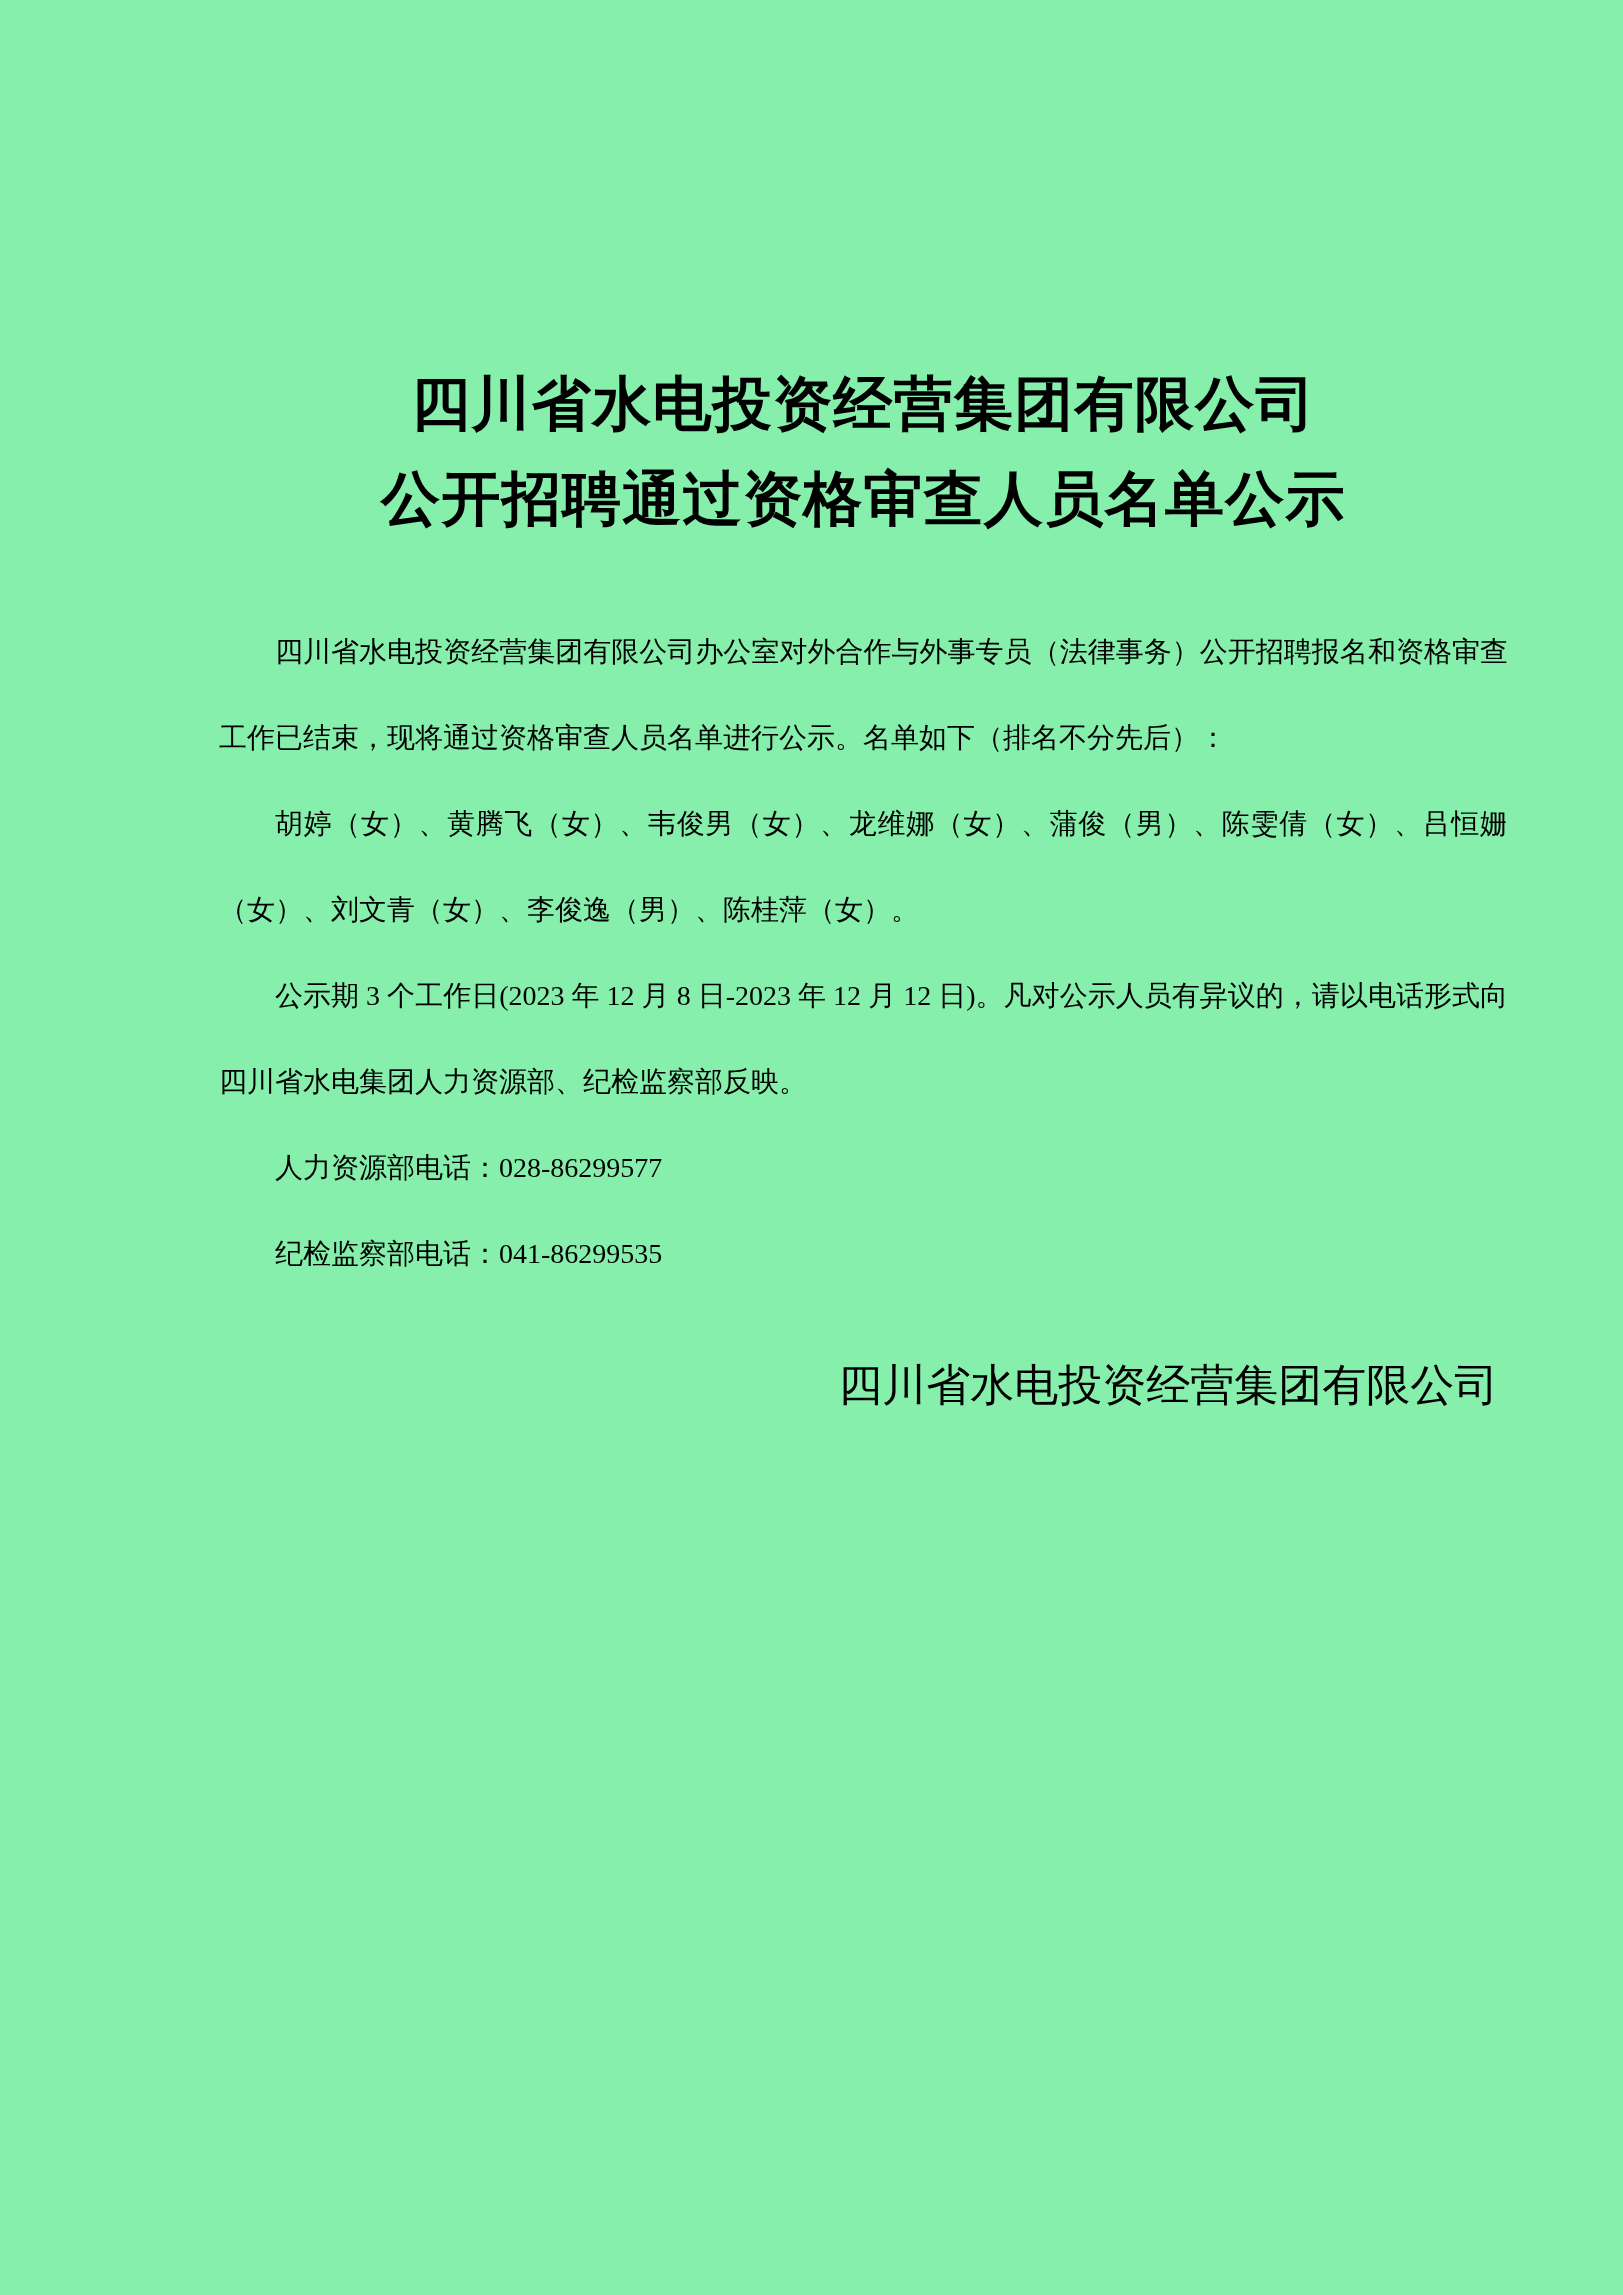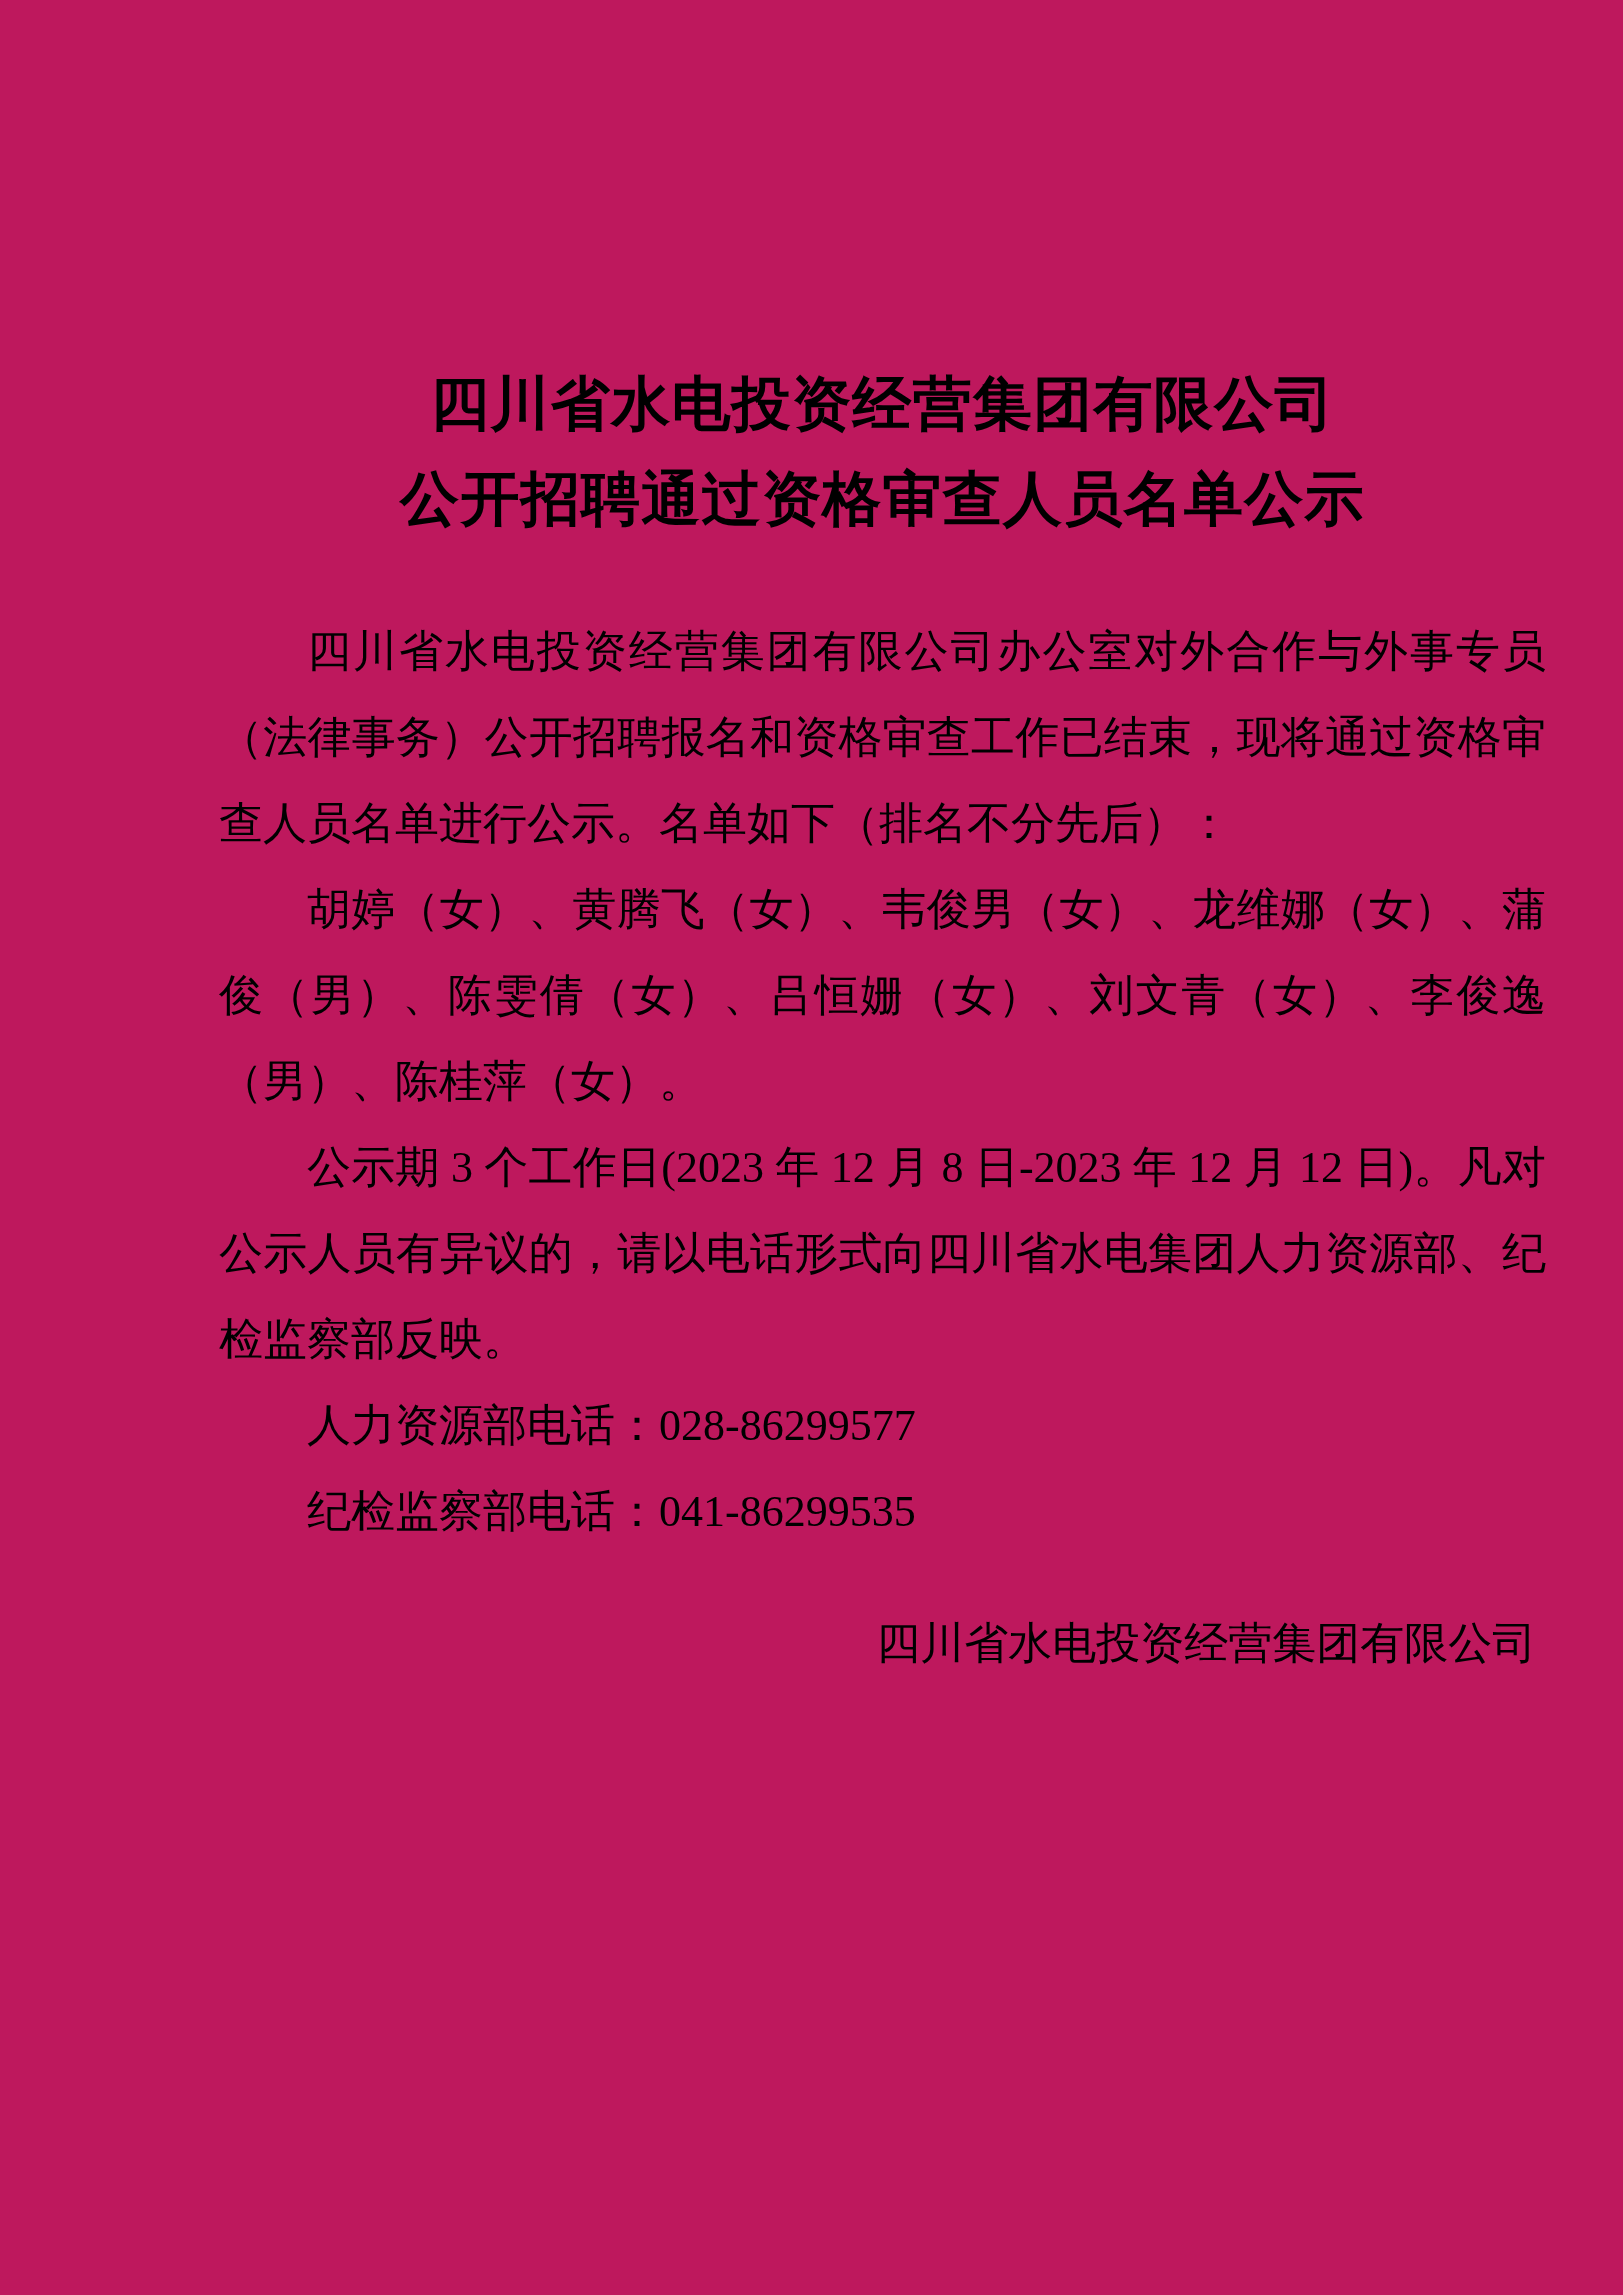--- a/index.html
+++ b/index.html
@@ -5,36 +5,36 @@
   html, body {
     margin: 0;
     padding: 0;
     background: #ffffff;
   }
   .page {
     position: relative;
     width: 1623px;
     height: 2295px;
     box-sizing: border-box;
-    background: #be185d;
+    background: #86efac;
     color: #000000;
-    padding: 357px 77px 0 219px;
+    padding: 357px 115px 0 219px;
     font-family: "Liberation Serif", "DejaVu Serif", serif;
     overflow: hidden;
   }
   .doc-title {
     text-align: center;
     font-size: 59px;
     line-height: 95px;
     font-weight: bold;
     letter-spacing: 1.3px;
   }
   .doc-body {
     margin-top: 62px;
-    font-size: 44px;
+    font-size: 28px;
     line-height: 86px;
     text-align: justify;
   }
   .doc-body p {
     margin: 0;
     padding: 0;
     text-indent: 2em;
   }
   .signature {
     margin-top: 46px;

